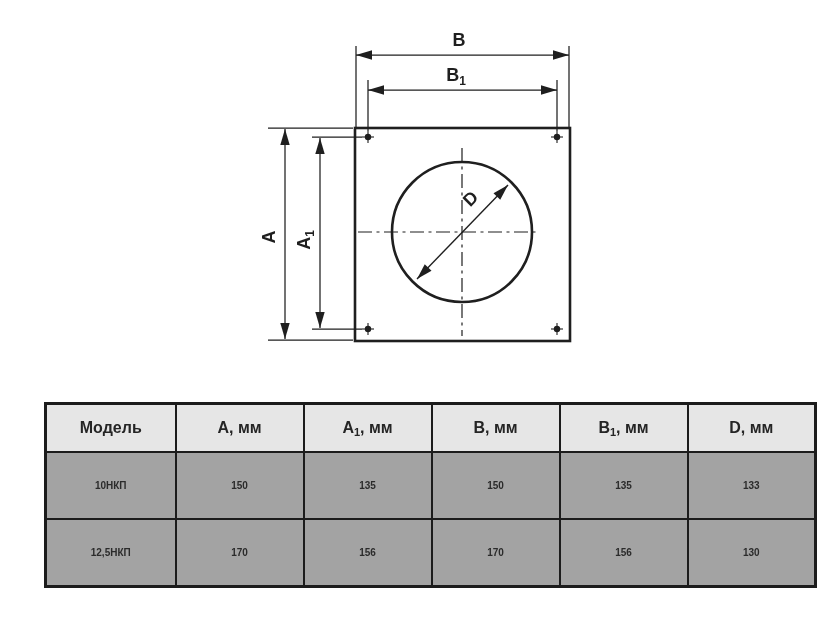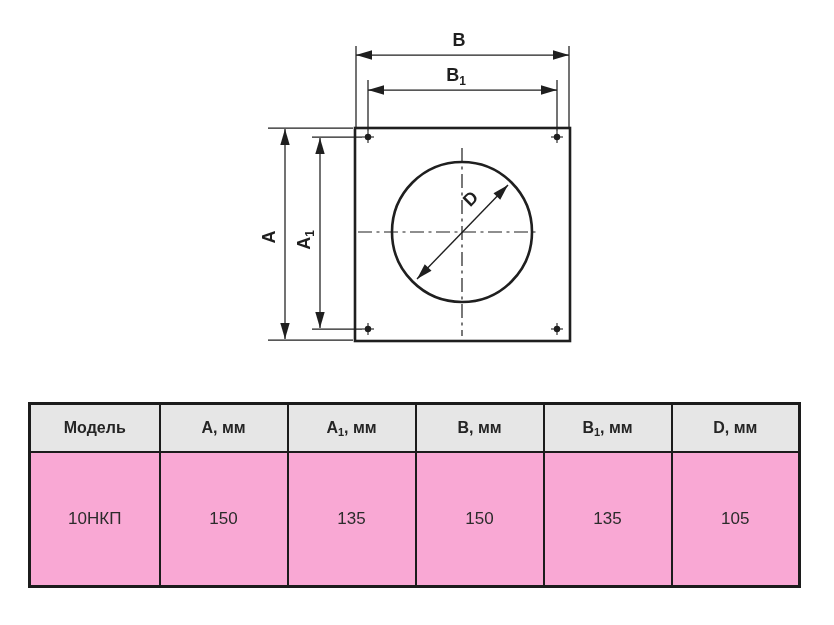--- a/index.html
+++ b/index.html
@@ -19,36 +19,36 @@
   .thin     { stroke-width: 1.25; }
   .centerln { stroke: #1f1f1f; stroke-width: 1.2; fill: none;
               stroke-dasharray: 14 4.5 3 4.5; }
   .dimtext  { font-family: "Liberation Sans", "DejaVu Sans", sans-serif;
               font-weight: bold; font-size: 18px; fill: #1f1f1f; }
   .dimsub   { font-size: 12px; }
   .inkfill  { fill: #1f1f1f; stroke: none; }
 
   
   #spec-table {
-    position: absolute; left: 28px; top: 402px;
+    position: absolute; left: 44px; top: 402px;
     width: 770px; height: 186px;
     border-collapse: collapse; table-layout: fixed;
-    background: #f9a8d4;
+    background: #a3a3a3;
   }
   #spec-table th, #spec-table td {
     border: 2px solid #1c1c1c;
     text-align: center; vertical-align: middle;
     color: #2b2b2b; padding: 0;
   }
   #spec-table { border: 3px solid #1c1c1c; }
   #spec-table th {
     background: #e6e6e6; font-weight: bold; font-size: 16px;
     height: 46px; color: #252525;
   }
-  #spec-table td { font-size: 17px; font-weight: normal; height: 46px; }
+  #spec-table td { font-size: 10px; font-weight: bold; height: 46px; }
   .col-model { width: 130px; }
   .col-dim   { width: 128px; }
   .sub {
     font-size: 11px; vertical-align: -3px; letter-spacing: 0;
   }
 </style>
 </head>
 <body>
 
 <div id="canvas">
@@ -146,17 +146,25 @@
         <th><span>D</span><span class="sub"></span><span>, мм</span></th>
       </tr>
     </thead>
     <tbody>
       <tr>
         <td>10НКП</td>
         <td>150</td>
         <td>135</td>
         <td>150</td>
         <td>135</td>
-        <td>105</td>
+        <td>133</td>
+      </tr>
+      <tr>
+        <td>12,5НКП</td>
+        <td>170</td>
+        <td>156</td>
+        <td>170</td>
+        <td>156</td>
+        <td>130</td>
       </tr>
     </tbody>
   </table>
 </div>
 
 </body></html>

